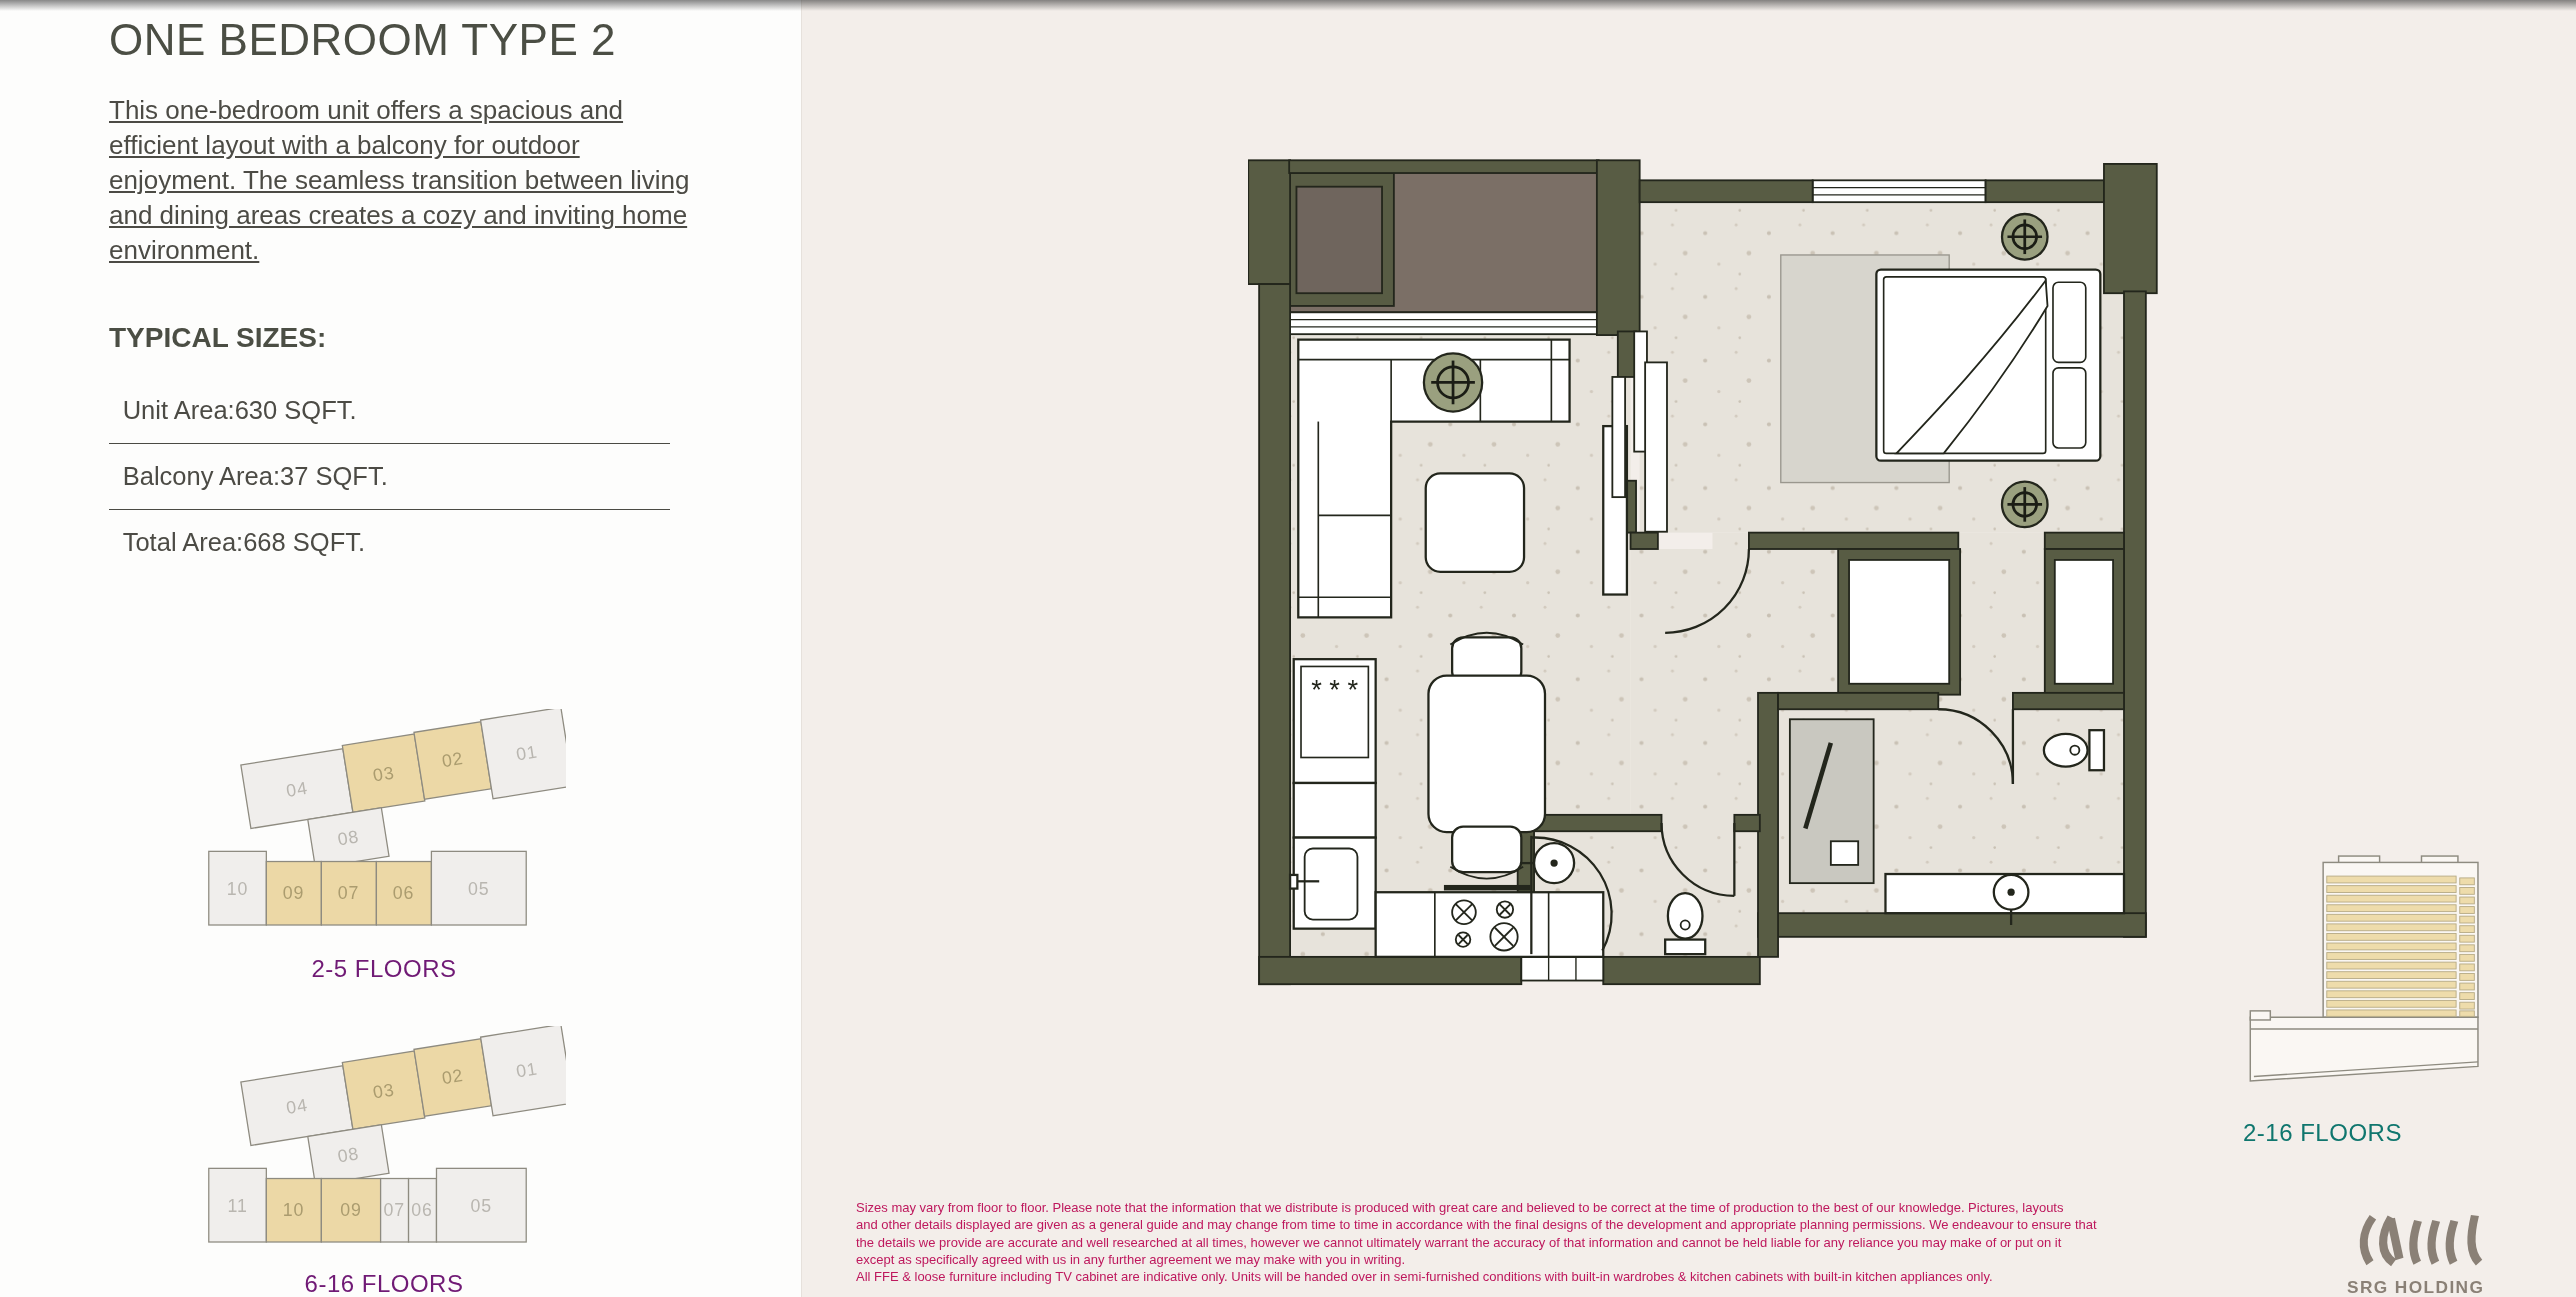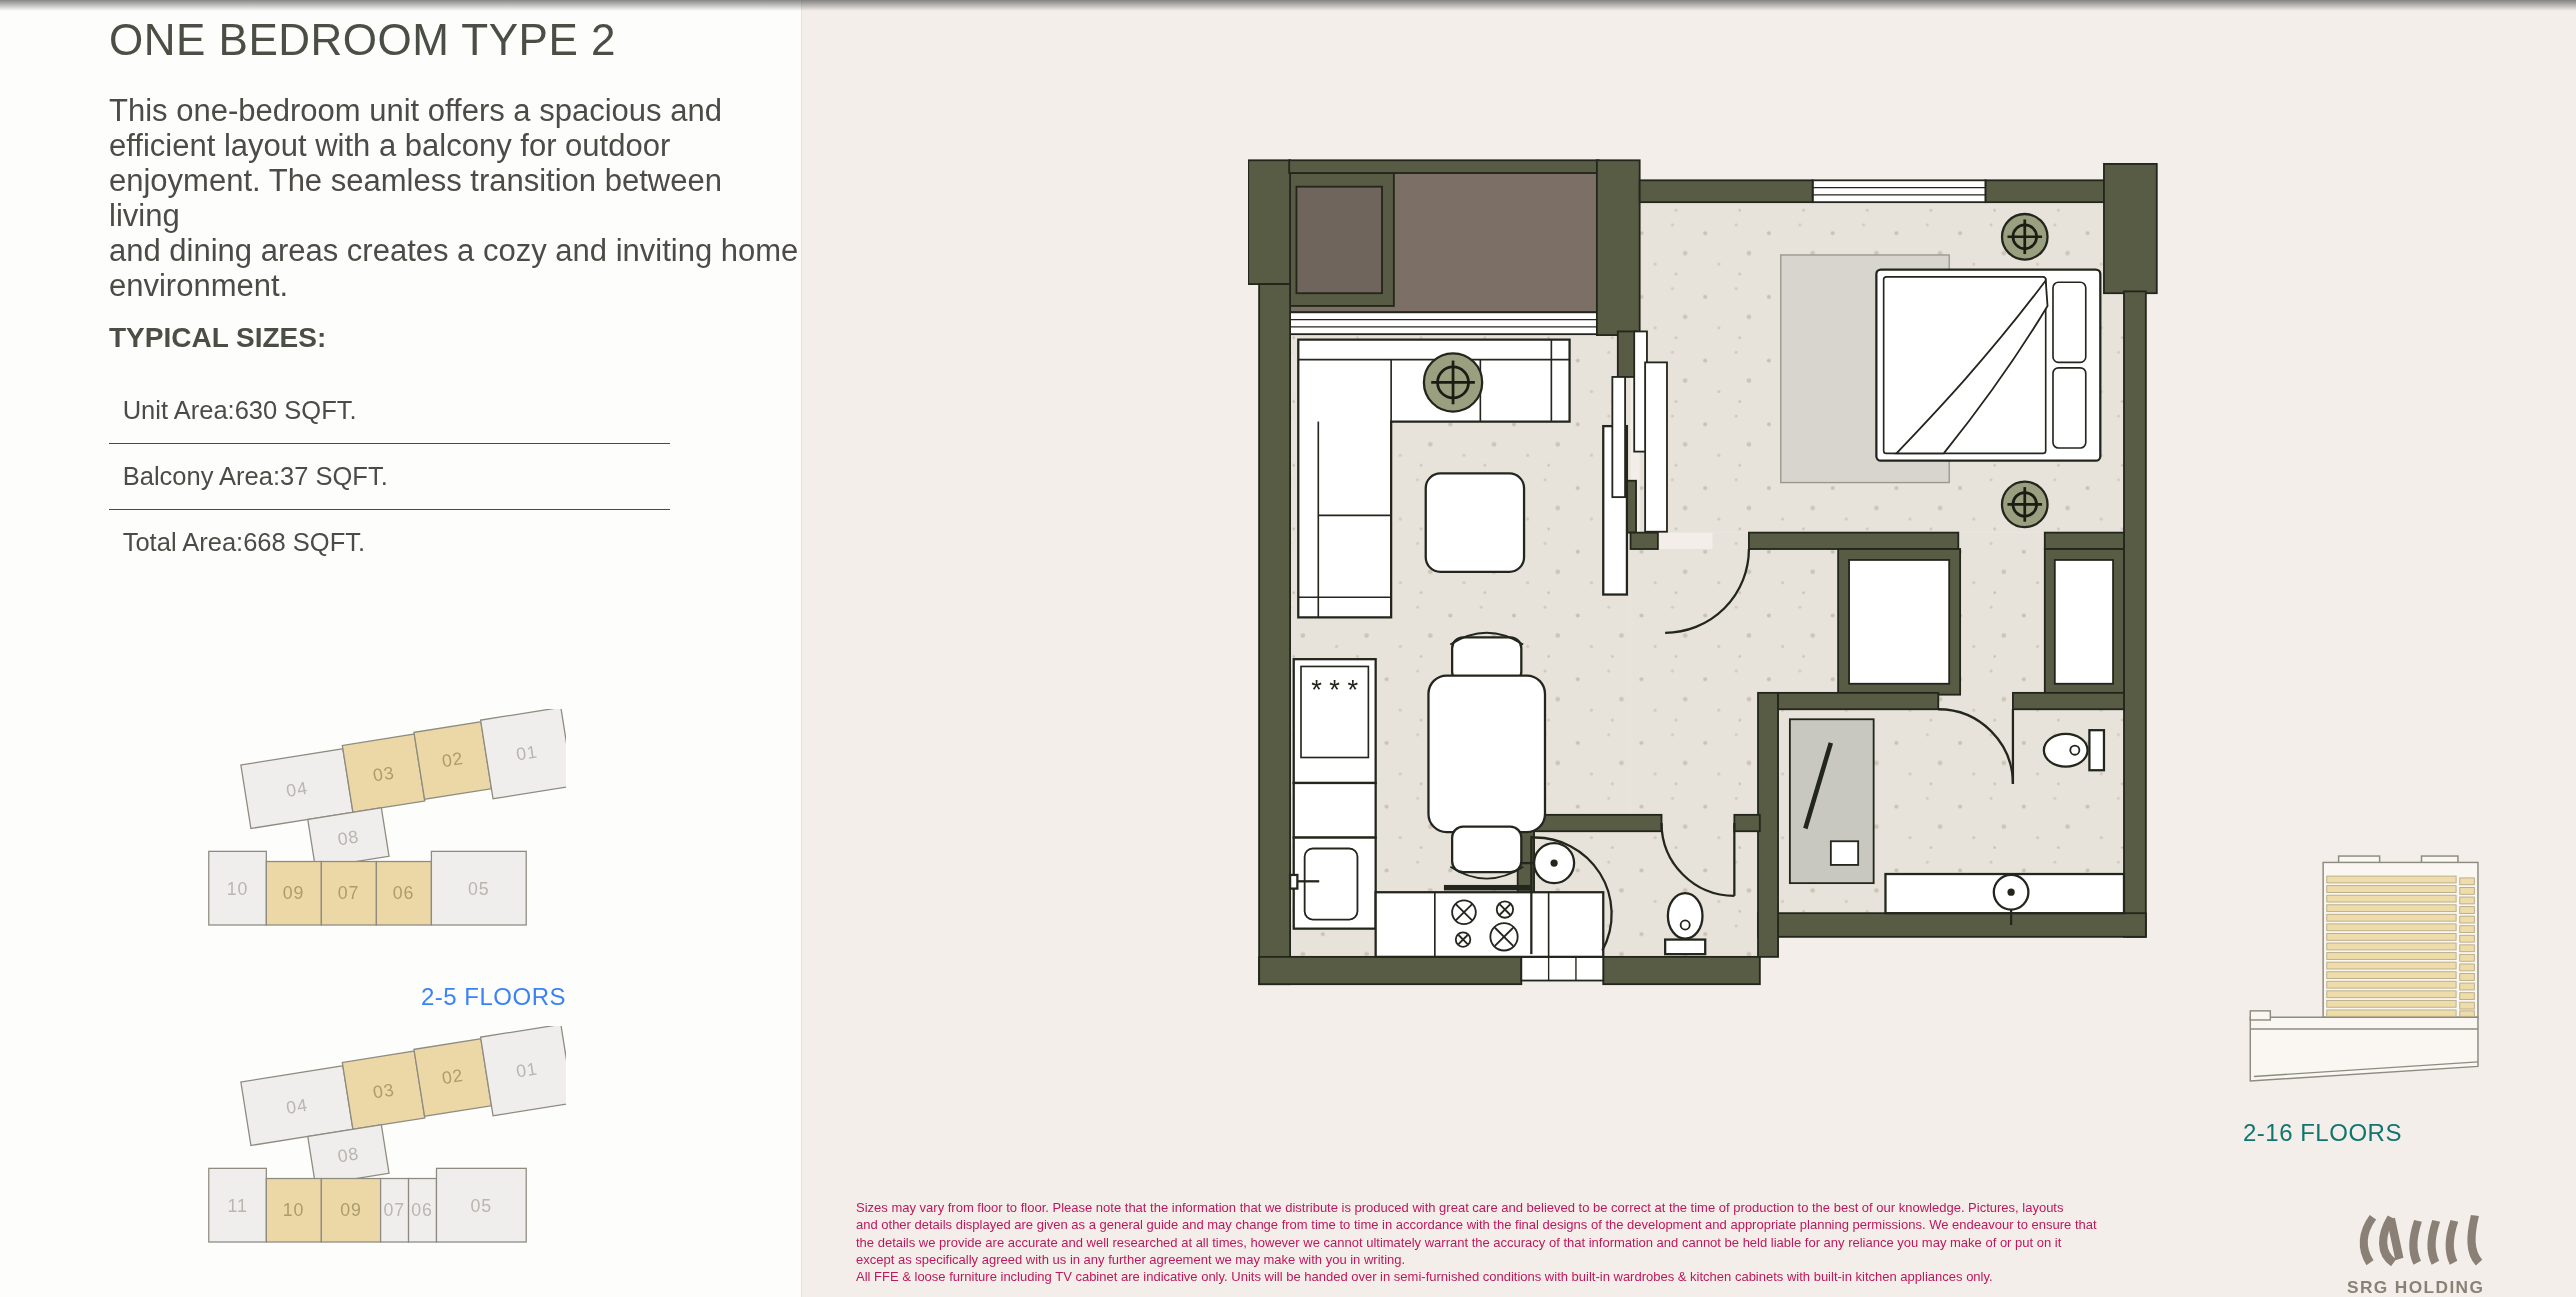--- a/index.html
+++ b/index.html
@@ -4,28 +4,28 @@
 <style>
   * { margin:0; padding:0; box-sizing:border-box; }
   html,body { width:2576px; height:1297px; overflow:hidden; }
   body { font-family:"Liberation Sans", sans-serif; background:#f3eeea; position:relative; }
   .topshade { position:absolute; left:0; top:0; width:2576px; height:11px;
               background:linear-gradient(to bottom, rgba(40,40,40,.55), rgba(40,40,40,0)); z-index:50; }
   .sidebar { position:absolute; left:0; top:0; width:802px; height:1297px;
              background:#fdfdfc; border-right:0.9px solid #e6e1dc; z-index:2; }
   .page-title { position:absolute; left:109px; top:14.6px; font-size:44px; color:#4b4e44;
                 letter-spacing:0.5px; font-weight:400; }
-  .desc { position:absolute; left:109px; top:93px; font-size:31px; line-height:35px; color:#4c4b45; }
+  .desc { position:absolute; left:109px; top:93px; font-size:26px; line-height:35px; color:#4c4b45;text-decoration:underline; }
   .sizes-heading { position:absolute; left:109px; top:322px; font-size:28px; color:#4b4e44; }
   .sizes-table { position:absolute; left:109px; top:377px; width:561px; }
   .size-row { display:flex; align-items:center;
               height:66px; padding:0 1.8px 0 13.7px; font-size:25.5px; color:#4c4b45; }
   .size-row + .size-row { border-top:1.8px solid #4a4a44; }
   .kp { position:absolute; left:202px; }
-  .kp-caption { position:absolute; width:364px; text-align:right; font-size:24px; color:#3b82f6; letter-spacing:0.5px;margin-top:28px; }
+  .kp-caption { position:absolute; width:364px; text-align:center; font-size:24px; color:#701a75; letter-spacing:0.5px; }
   .main-caption { position:absolute; text-align:left; font-size:24px; color:#0f766e; letter-spacing:0.5px; }
   .disclaimer { position:absolute; left:856px; top:1199px; font-size:13px; line-height:17.3px; color:#be185d; white-space:nowrap; }
   .logo-word { position:absolute; left:2347px; top:1277px; width:157px; text-align:left;
                font-size:17.3px; font-weight:bold; letter-spacing:1.4px; color:#8a8076; }
   svg text { font-family:"Liberation Sans", sans-serif; }
   .unit-label-gray { fill:#b9b6b0; font-size:21px; letter-spacing:1px; }
   .unit-label-tan  { fill:#ab9c6f; font-size:21px; letter-spacing:1px; }
 </style>
 </head>
 <body>

